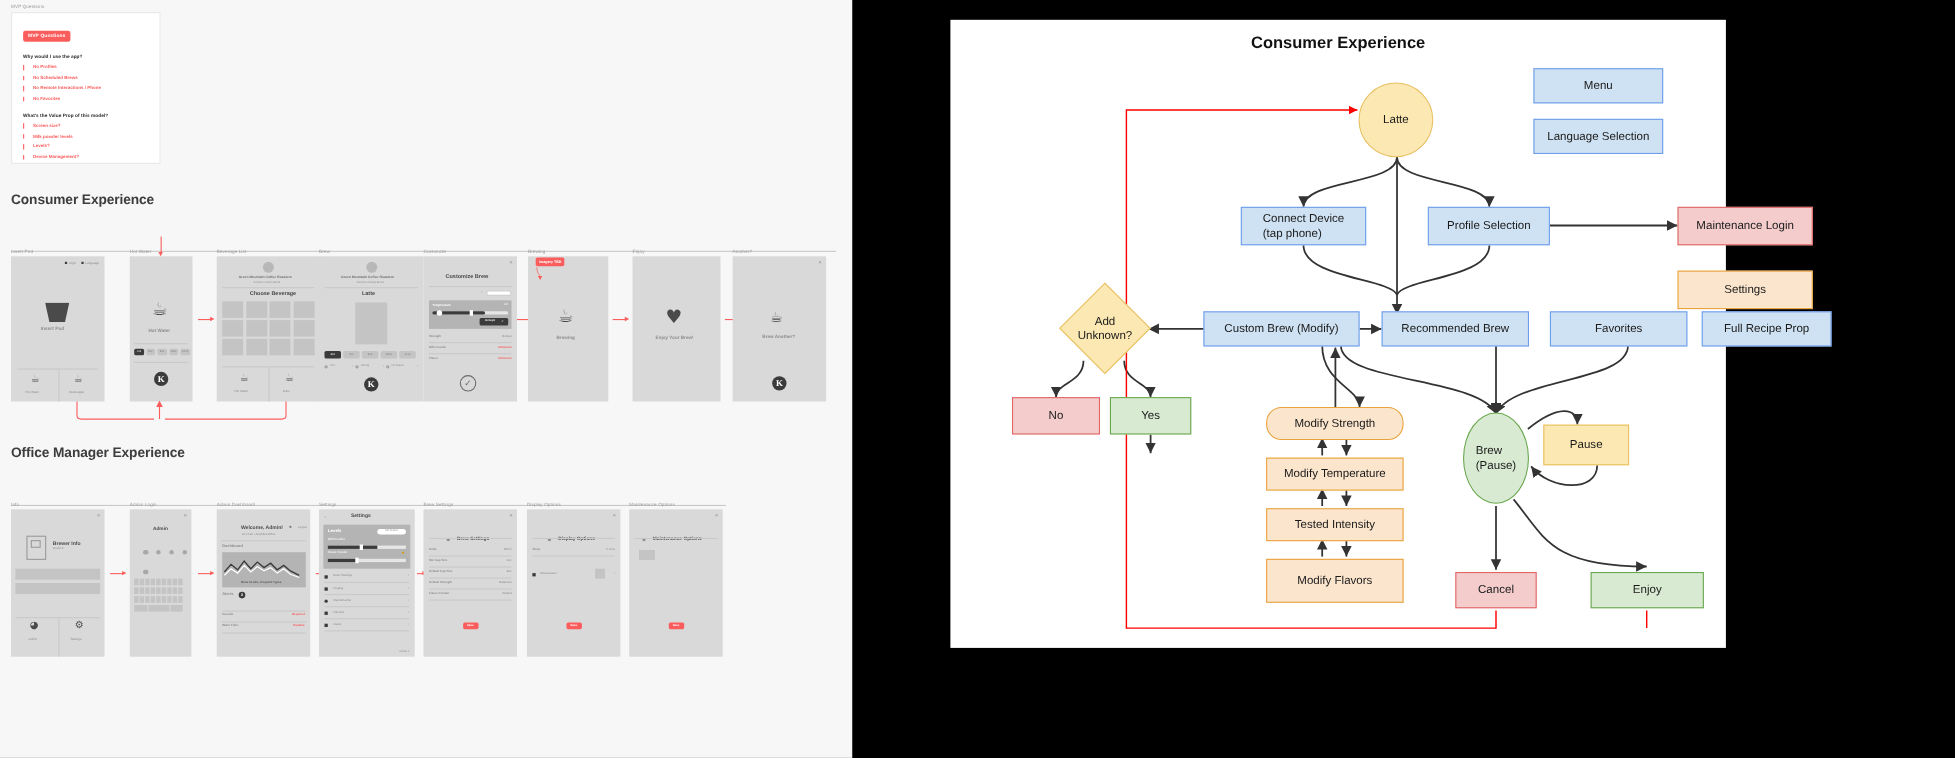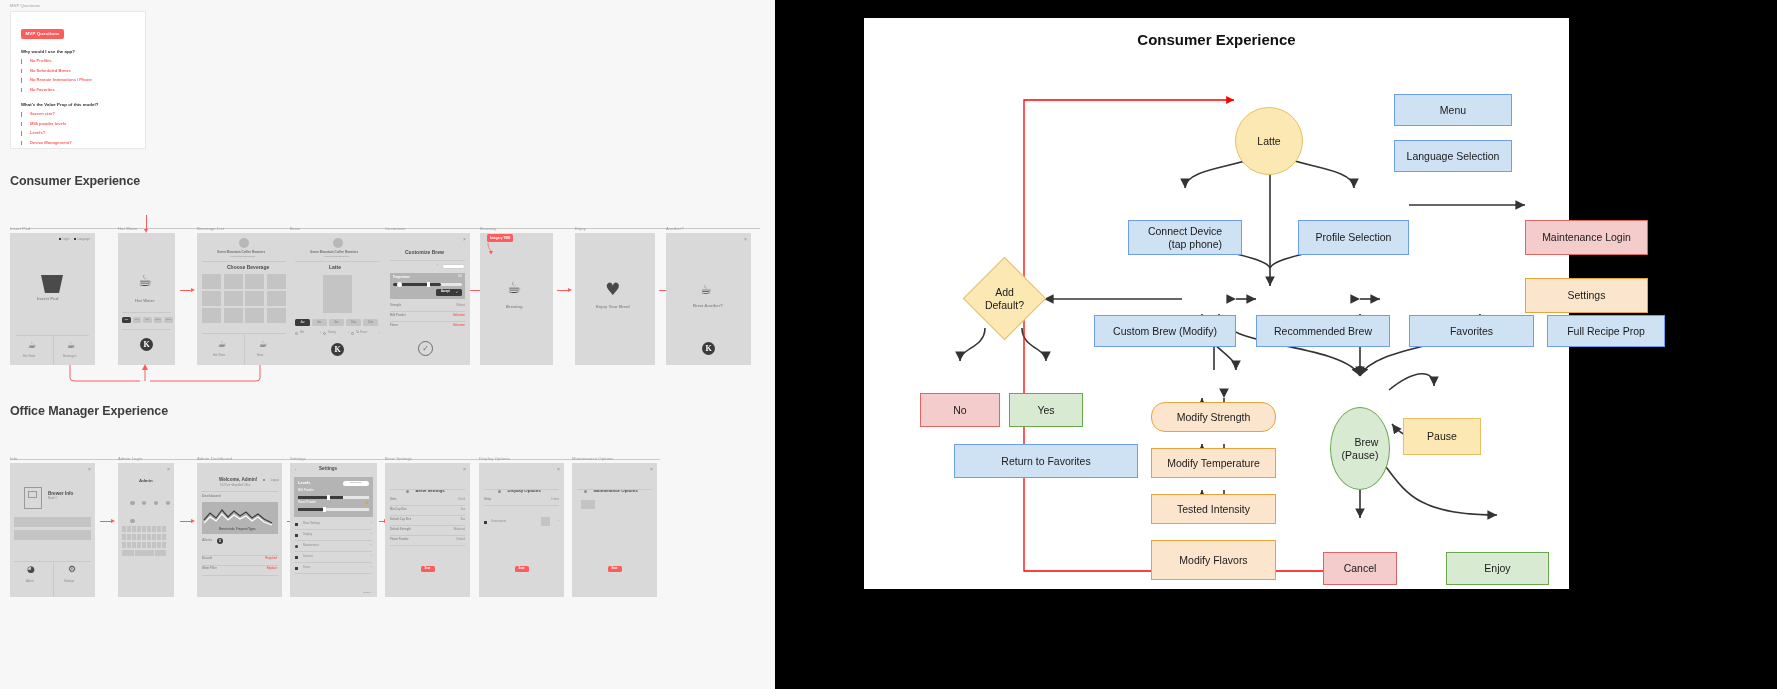--- a/index.html
+++ b/index.html
@@ -133,24 +133,23 @@
     background: #fff;
   }
   #flow-title {
     position: absolute; left: 0; top: 13px; width: 705px;
     text-align: center;
     font-size: 15px; font-weight: bold; color: #111;
   }
   .node {
     position: absolute;
     display: flex; align-items: center; justify-content: center;
-    text-align: right;
+    text-align: left;
     font-size: 10.5px; color: #1a1a1a;
     line-height: 1.15;
-    margin-top: 32px;
   }
   .n-blue   { background: #cfe2f3; border: 1px solid #6d9eeb; }
   .n-orange { background: #fce5cd; border: 1px solid #e8a33d; }
   .n-red    { background: #f4cccc; border: 1px solid #e06666; }
   .n-green  { background: #d9ead3; border: 1px solid #6aa84f; }
   .n-yellow { background: #fce8b2; border: 1px solid #e8c063; }
   .n-ellipse{ border-radius: 50%; }
   .diamond {
     position: absolute;
     background: #fce8b2; border: 1px solid #e8c063;
@@ -746,31 +745,28 @@
       <div class="node n-red" style="left:661px; top:170px; width:123px; height:35px;">
         <span>Maintenance Login</span>
       </div>
       <div class="node n-orange" style="left:661px; top:228px; width:123px; height:35px;">
         <span>Settings</span>
       </div>
 
       <div class="diamond" style="left:111px; top:251px; width:59px; height:59px;"></div>
       <div class="diamond-label" style="left:101px; top:251px; width:79px; height:59px;">
         <span style="white-space:pre-line">Add
-Default?</span>
+Unknown?</span>
       </div>
 
       <div class="node n-red" style="left:56px; top:343px; width:80px; height:34px;">
         <span>No</span>
       </div>
       <div class="node n-green" style="left:145px; top:343px; width:74px; height:34px;">
         <span>Yes</span>
-      </div>
-      <div class="node n-blue" style="left:90px; top:394px; width:184px; height:34px;">
-        <span>Return to Favorites</span>
       </div>
 
       <div class="node n-blue" style="left:230px; top:265px; width:142px; height:32px;">
         <span>Custom Brew (Modify)</span>
       </div>
       <div class="node n-blue" style="left:392px; top:265px; width:134px; height:32px;">
         <span>Recommended Brew</span>
       </div>
       <div class="node n-blue" style="left:545px; top:265px; width:125px; height:32px;">
         <span>Favorites</span>

